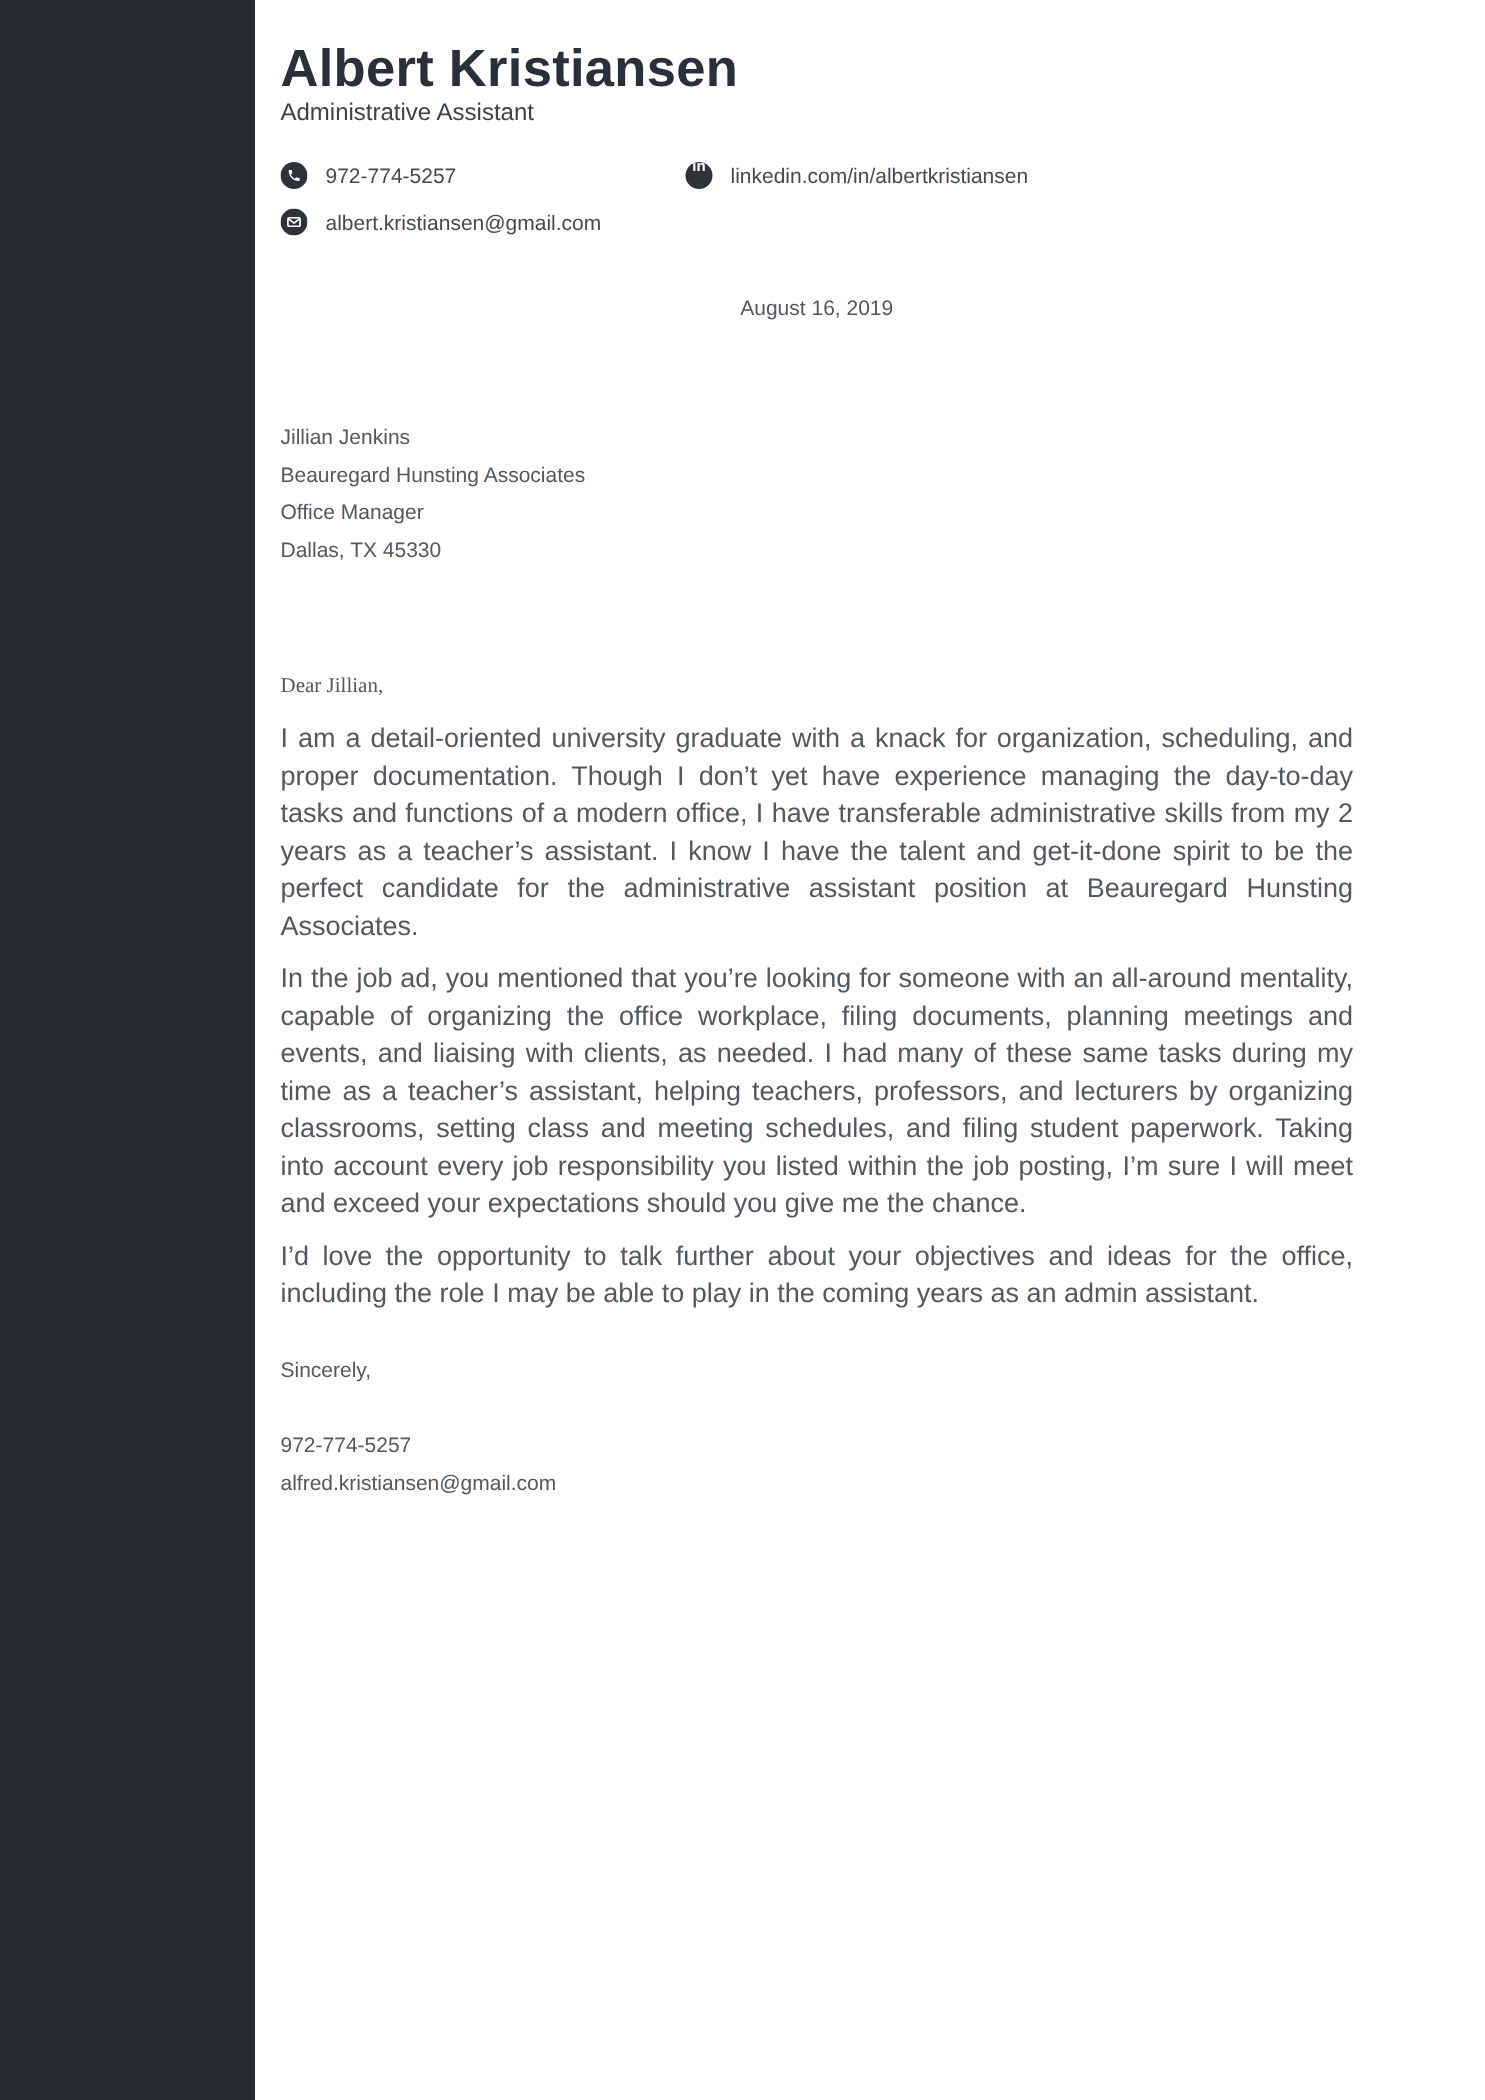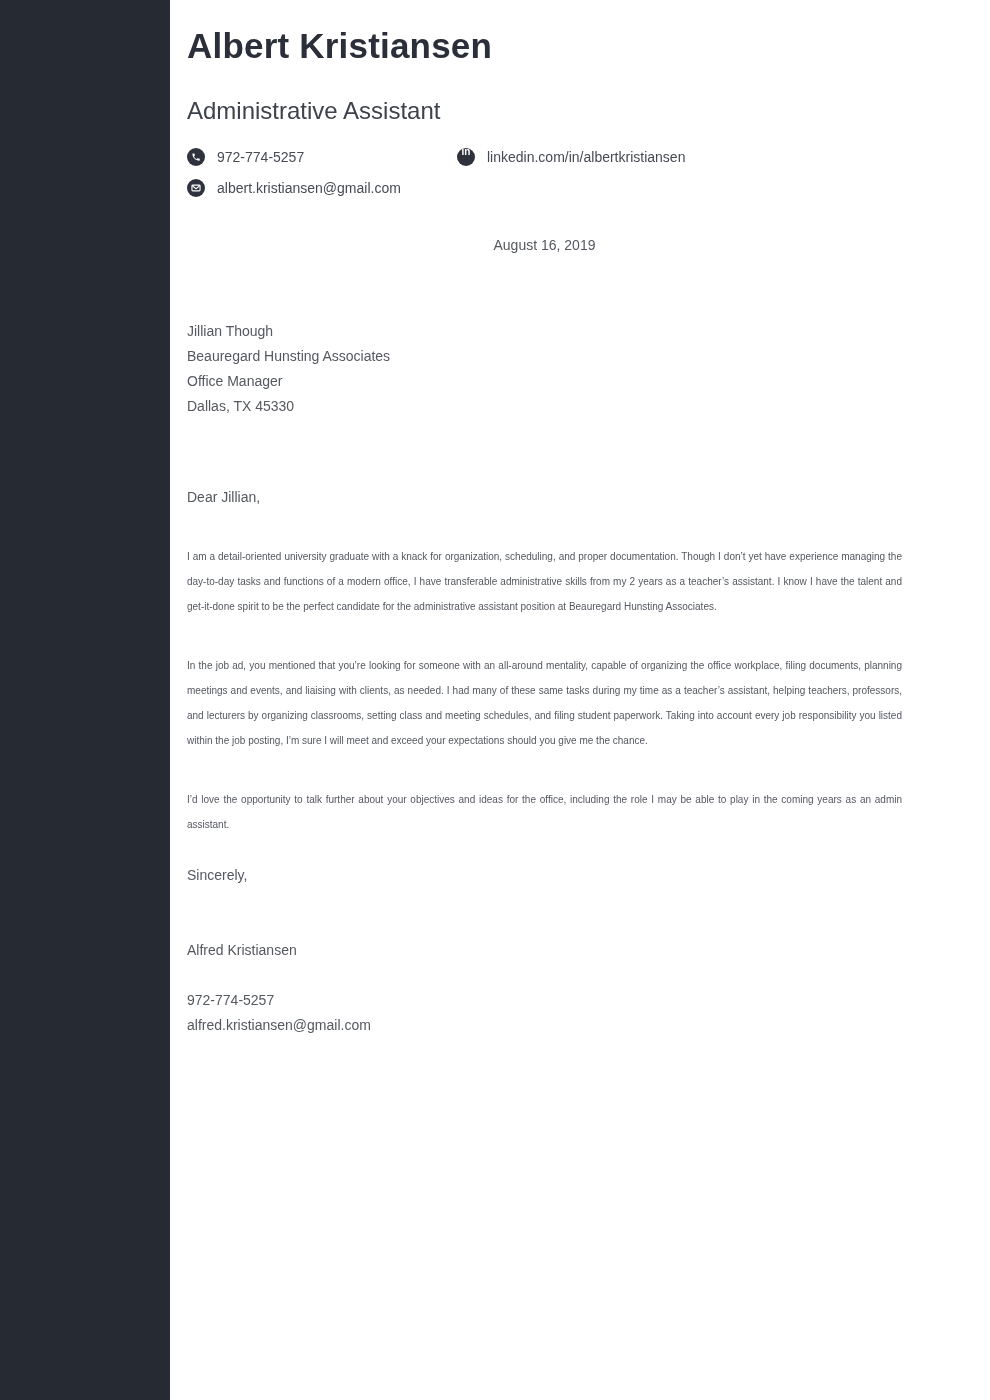--- a/index.html
+++ b/index.html
@@ -26,22 +26,22 @@
     padding:26px 30px 0 17px;
   }
   h1.name{
     font-size:35px;
     font-weight:bold;
     color:var(--heading,#2b2f3a);
     line-height:1.15;
     letter-spacing:0.2px;
   }
   .subtitle{
-    margin-top:31px;
-    font-size:24px;
+    margin-top:1px;
+    font-size:16px;
     color:var(--subtitle,#3d424b);
   }
   .contact-grid{
     margin-top:23px;
     display:grid;
     grid-template-columns:270px 1fr;
     row-gap:13px;
     align-items:center;
   }
   .contact-item{
@@ -79,24 +79,25 @@
     margin-top:66px;
     font-size:14px;
     color:var(--body,#54585f);
     line-height:25px;
   }
   .salutation{
     margin-top:66px;
     font-size:14px;
     color:var(--body,#54585f);
     line-height:25px;
+    font-family:Liberation Serif, serif;
   }
   p.para{
-    margin-top:34px;
-    font-size:10px;
+    margin-top:10px;
+    font-size:18px;
     color:var(--body,#54585f);
     line-height:25px;
     text-align:justify;
   }
   .closing{
     margin-top:26px;
     font-size:14px;
     color:var(--body,#54585f);
     line-height:25px;
   }
@@ -151,35 +152,34 @@
           </svg>
         </span>
         <span>albert.kristiansen@gmail.com</span>
       </div>
 
     </div>
 
     <p class="date">August 16, 2019</p>
 
     <div class="recipient">
-      <div>Jillian Though</div>
+      <div>Jillian Jenkins</div>
       <div>Beauregard Hunsting Associates</div>
       <div>Office Manager</div>
       <div>Dallas, TX 45330</div>
     </div>
 
     <p class="salutation">Dear Jillian,</p>
 
     <p class="para">I am a detail-oriented university graduate with a knack for organization, scheduling, and proper documentation. Though I don’t yet have experience managing the day-to-day tasks and functions of a modern office, I have transferable administrative skills from my 2 years as a teacher’s assistant. I know I have the talent and get-it-done spirit to be the perfect candidate for the administrative assistant position at Beauregard Hunsting Associates.</p>
     <p class="para">In the job ad, you mentioned that you’re looking for someone with an all-around mentality, capable of organizing the office workplace, filing documents, planning meetings and events, and liaising with clients, as needed. I had many of these same tasks during my time as a teacher’s assistant, helping teachers, professors, and lecturers by organizing classrooms, setting class and meeting schedules, and filing student paperwork. Taking into account every job responsibility you listed within the job posting, I’m sure I will meet and exceed your expectations should you give me the chance.</p>
     <p class="para">I’d love the opportunity to talk further about your objectives and ideas for the office, including the role I may be able to play in the coming years as an admin assistant.</p>
 
     <p class="closing">Sincerely,</p>
 
-    <p class="sig-name">Alfred Kristiansen</p>
 
     <div class="sig-contact">
       <div>972-774-5257</div>
       <div>alfred.kristiansen@gmail.com</div>
     </div>
 
   </main>
 </div>
 
 </body></html>

